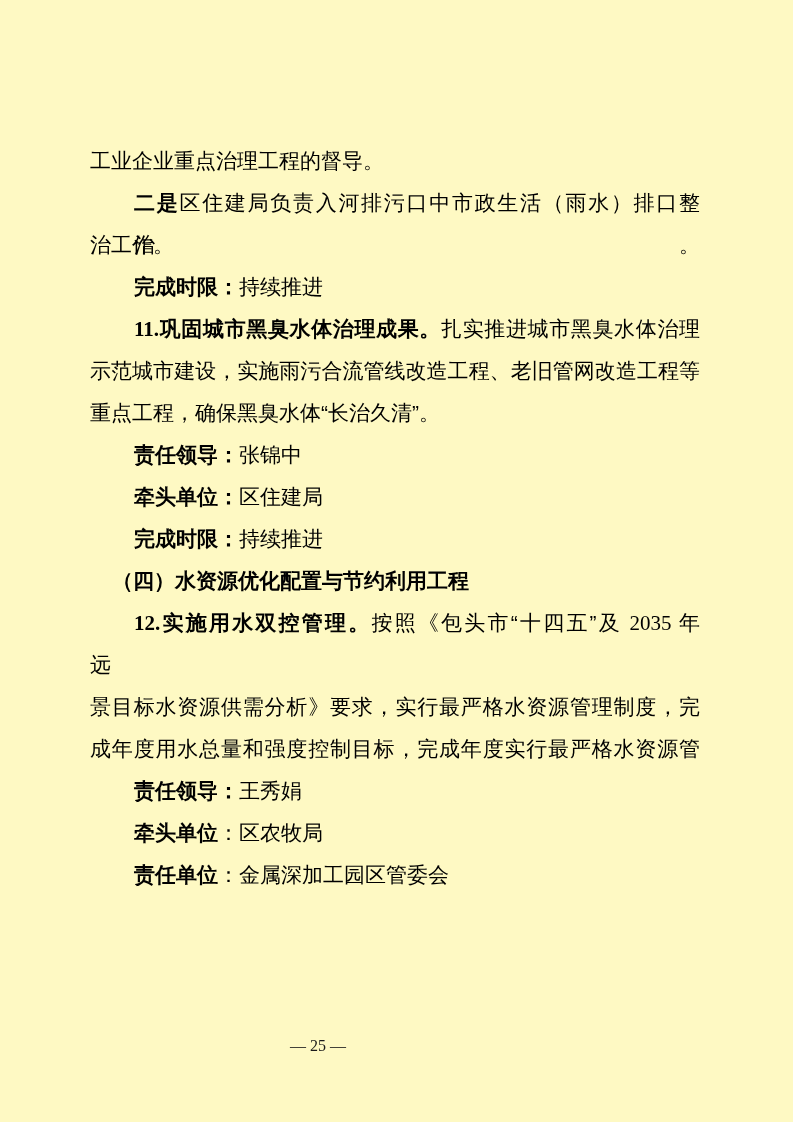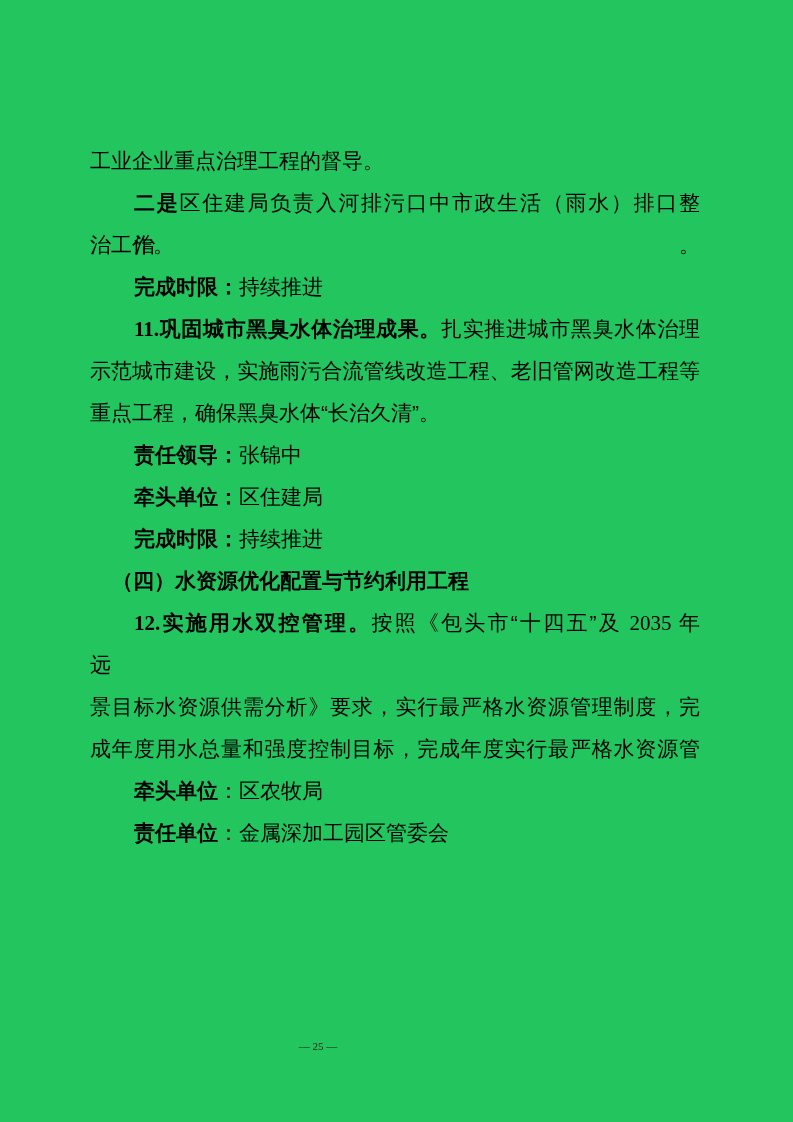--- a/index.html
+++ b/index.html
@@ -11,21 +11,21 @@
     width: 793px;
     height: 1122px;
     position: relative;
     overflow: hidden;
     font-family: "Liberation Sans", "DejaVu Sans", sans-serif;
     color: #000000;
   }
   .page {
     position: absolute;
     inset: 0;
-    background: #22c55e;
+    background: #fef9c3;
   }
   .content {
     position: absolute;
     top: 140px;
     left: 90px;
     width: 610px;
   }
   .doc-line {
     height: 42px;
     line-height: 42px;
@@ -42,21 +42,21 @@
   .doc-line.indent-2 { padding-left: 44px; }
   .seg-bold { font-weight: 700; }
   .seg-serif { font-family: "Liberation Serif", "DejaVu Serif", serif; }
   .footer {
     position: absolute;
     top: 1036px;
     left: 0;
     width: 636px;
     text-align: center;
     font-family: "Liberation Serif", "DejaVu Serif", serif;
-    font-size: 11px;
+    font-size: 16px;
     line-height: 20px;
     color: #1a1a1a;
   }
 </style>
 </head>
 <body>
 
 <div class="page">
   <div class="content">
       <div class="doc-line"><span class="">工业企业重点治理工程的督导。</span></div>
@@ -67,17 +67,18 @@
       <div class="doc-line justify"><span class="">示范城市建设，实施雨污合流管线改造工程、老旧管网改造工程等</span></div>
       <div class="doc-line"><span class="">重点工程，确保黑臭水体“长治久清”。</span></div>
       <div class="doc-line indent-2"><span class="seg-bold ">责任领导：</span><span class="">张锦中</span></div>
       <div class="doc-line indent-2"><span class="seg-bold ">牵头单位：</span><span class="">区住建局</span></div>
       <div class="doc-line indent-2"><span class="seg-bold ">完成时限：</span><span class="">持续推进</span></div>
       <div class="doc-line indent-1"><span class="">（四）水资源优化配置与节约利用工程</span></div>
       <div class="doc-line justify indent-2"><span class="seg-bold seg-serif">12.</span><span class="seg-bold ">实施用水双控管理。</span><span class="">按照《包头市“十四五”及</span><span class="seg-serif"> 2035 </span><span class="">年</span></div>
       <div class="doc-line"><span class="">远</span></div>
       <div class="doc-line justify"><span class="">景目标水资源供需分析》要求，实行最严格水资源管理制度，完</span></div>
       <div class="doc-line justify"><span class="">成年度用水总量和强度控制目标，完成年度实行最严格水资源管</span></div>
+      <div class="doc-line indent-2"><span class="seg-bold ">责任领导：</span><span class="">王秀娟</span></div>
       <div class="doc-line indent-2"><span class="seg-bold ">牵头单位</span><span class="">：区农牧局</span></div>
       <div class="doc-line indent-2"><span class="seg-bold ">责任单位</span><span class="">：金属深加工园区管委会</span></div>
     </div>
   <div class="footer">— 25 —</div>
 </div>
 
 </body></html>

